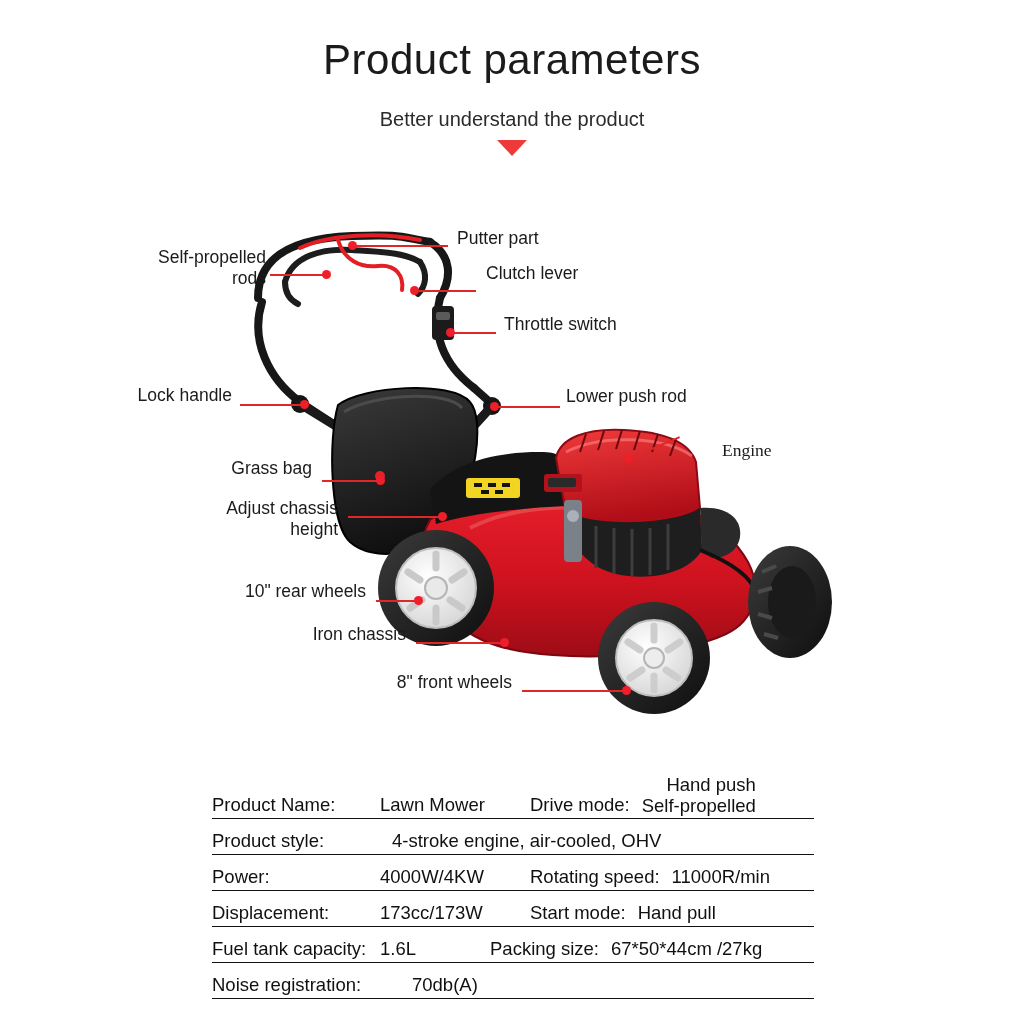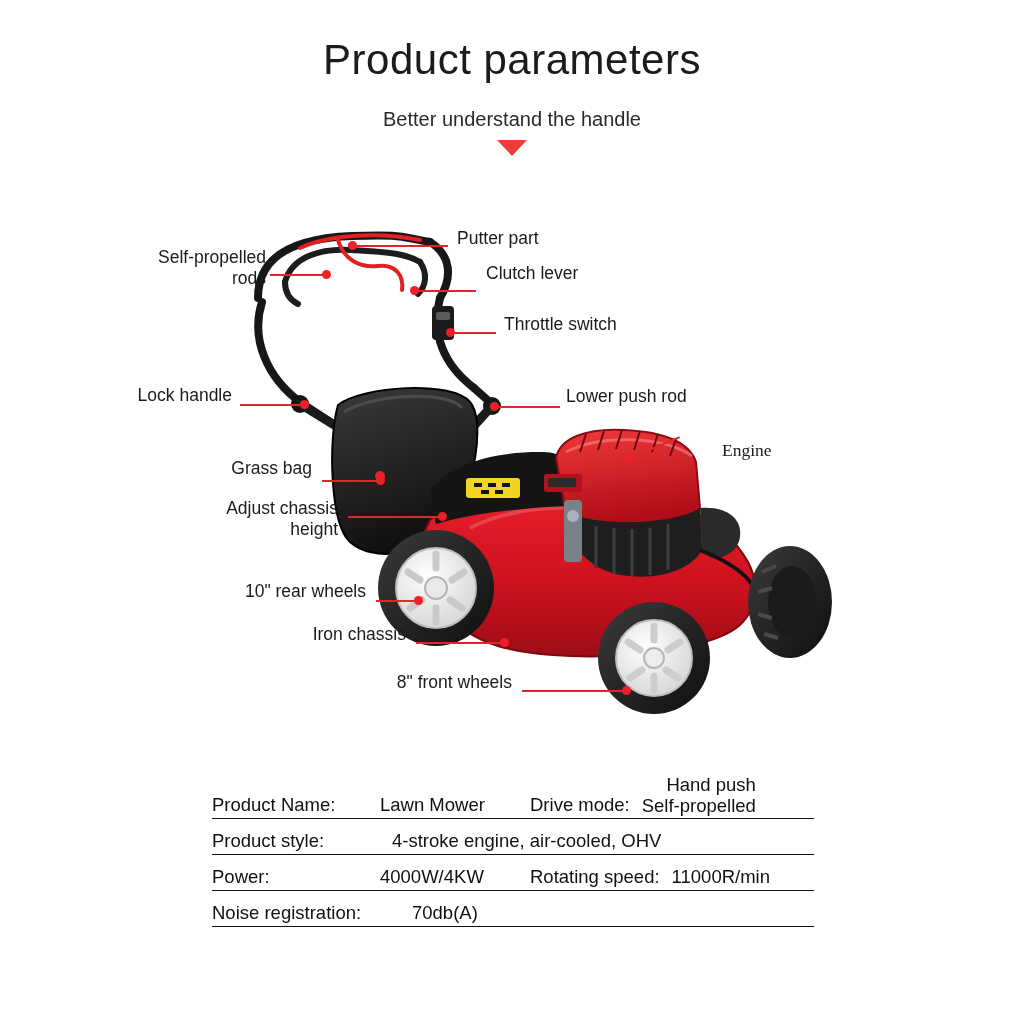--- a/index.html
+++ b/index.html
@@ -117,21 +117,21 @@
     text-align: right;
   }
   .row-first .cell { align-items: flex-end; }
 </style>
 </head>
 <body>
 
 <div class="page">
 
   <div class="title">Product parameters</div>
-  <div class="subtitle">Better understand the handle</div>
+  <div class="subtitle">Better understand the product</div>
   <div class="arrow-down"></div>
 
   <div class="illustration">
 
     <svg class="mower" viewBox="0 0 1024 545">
       <defs>
         <linearGradient id="redDeck" x1="0" y1="0" x2="0" y2="1">
           <stop offset="0%" stop-color="#e8202c"></stop>
           <stop offset="55%" stop-color="#cf121f"></stop>
           <stop offset="100%" stop-color="#9d0c16"></stop>
@@ -332,21 +332,33 @@
       <div class="cell value">4-stroke engine, air-cooled, OHV</div>
     </div>
 
     <div class="spec-row">
       <div class="cell c1">Power:</div>
       <div class="cell c1v">4000W/4KW</div>
       <div class="cell">Rotating speed:</div>
       <div class="cell value">11000R/min</div>
     </div>
 
-
+    <div class="spec-row">
+      <div class="cell c1">Displacement:</div>
+      <div class="cell c1v">173cc/173W</div>
+      <div class="cell">Start mode:</div>
+      <div class="cell value">Hand pull</div>
+    </div>
+
+    <div class="spec-row">
+      <div class="cell c1">Fuel tank capacity:</div>
+      <div class="cell c1v" style="width:110px">1.6L</div>
+      <div class="cell">Packing size:</div>
+      <div class="cell value">67*50*44cm /27kg</div>
+    </div>
 
     <div class="spec-row">
       <div class="cell c1" style="width:188px">Noise registration:</div>
       <div class="cell value">70db(A)</div>
     </div>
 
   </div>
 </div>
 
 </body></html>

